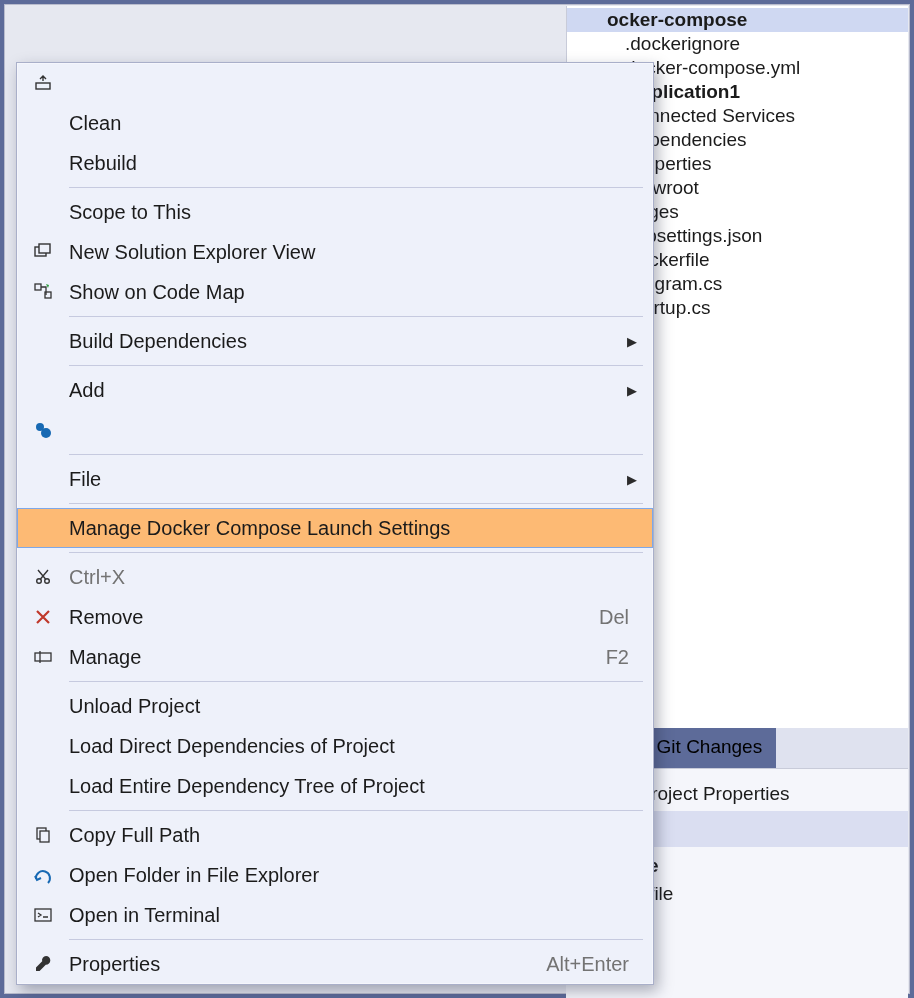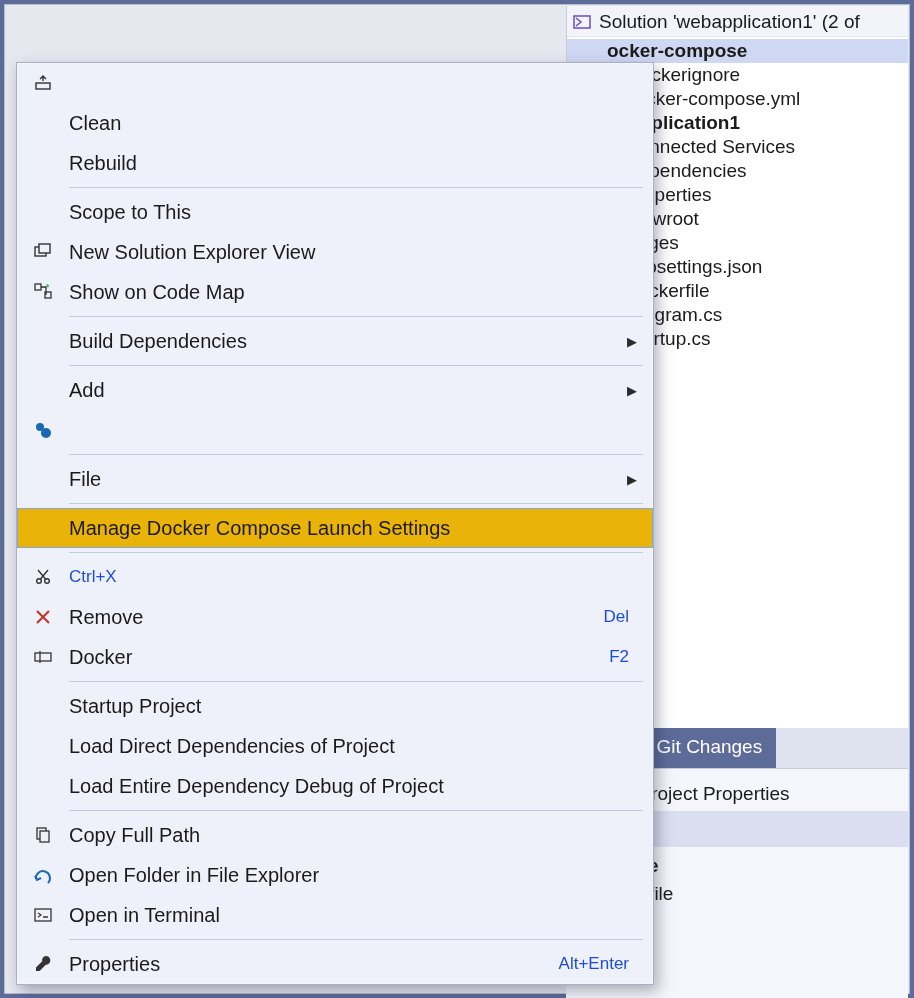--- a/index.html
+++ b/index.html
@@ -90,21 +90,21 @@
     display: flex;
     align-items: stretch;
     font-size: 19px;
   }
   .tabstrip .tab {
     padding: 8px 14px 0 14px;
     color: #2b2b2b;
   }
   .tabstrip .tab.active {
     background: #5d6b99;
-    color: #ffffff;
+    color: #000000;
   }
 
   .propbar {
     position: absolute;
     left: 560px;
     top: 762px;
     right: 0;
     height: 236px;
     background: #f5f6fb;
     border-top: 1px solid #c8cbd9;
@@ -150,40 +150,40 @@
     z-index: 100;
   }
   .menu-item {
     display: flex;
     align-items: center;
     height: 40px;
     padding: 0 14px 0 0;
     position: relative;
   }
   .menu-item.highlight {
-    background: #eab308;
+    background: #fdba74;
     box-shadow: inset 0 0 0 1px #7ea8e8;
   }
   .menu-icon-col {
     width: 52px;
     display: flex;
     align-items: center;
     justify-content: center;
     color: #2b2b2b;
     flex: 0 0 52px;
   }
   .menu-label {
     flex: 1;
     padding-right: 12px;
     white-space: nowrap;
     font-size: 20px;
   }
   .menu-shortcut {
-    color: #1d4ed8;
-    font-size: 17px;
+    color: #737373;
+    font-size: 20px;
     padding-right: 10px;
   }
   .menu-arrow {
     width: 14px;
     text-align: center;
     color: #2b2b2b;
     font-size: 13px;
   }
   .menu-separator {
     height: 1px;
@@ -193,29 +193,20 @@
 
   .vsicon svg { display: block; }
 </style>
 </head>
 <body>
 
 <div class="app">
   <div class="app-inner">
 
     <div class="sol-panel">
-      <div class="sol-header">
-        <span class="sol-icon vsicon">
-          <svg width="18" height="18" viewBox="0 0 18 18">
-            <rect x="1" y="3" width="16" height="12" fill="none" stroke="#6b4fbb" stroke-width="1.5"></rect>
-            <path d="M3 5 L8 9 L3 13" fill="none" stroke="#6b4fbb" stroke-width="1.5"></path>
-          </svg>
-        </span>
-        <span>Solution 'webapplication1' (2 of</span>
-      </div>
       <div class="tree">
         <div class="tree-item selected bold">
           <span>ocker-compose</span>
         </div>
         <div class="tree-item level1">
           <span>.dockerignore</span>
         </div>
         <div class="tree-item level1">
           <span>docker-compose.yml</span>
         </div>
@@ -385,37 +376,37 @@
         <span class="menu-label">Remove</span>
         <span class="menu-shortcut">Del</span>
       </div>
       <div class="menu-item">
         <span class="menu-icon-col vsicon">
           <svg width="20" height="20" viewBox="0 0 20 20">
             <rect x="2" y="6" width="16" height="8" fill="none" stroke="#333" stroke-width="1.3"></rect>
             <path d="M7 4v12" stroke="#333" stroke-width="1.3"></path>
           </svg>
         </span>
-        <span class="menu-label">Docker</span>
+        <span class="menu-label">Manage</span>
         <span class="menu-shortcut">F2</span>
       </div>
 
       <div class="menu-separator"></div>
 
       <div class="menu-item">
         <span class="menu-icon-col"></span>
-        <span class="menu-label">Startup Project</span>
+        <span class="menu-label">Unload Project</span>
       </div>
       <div class="menu-item">
         <span class="menu-icon-col"></span>
         <span class="menu-label">Load Direct Dependencies of Project</span>
       </div>
       <div class="menu-item">
         <span class="menu-icon-col"></span>
-        <span class="menu-label">Load Entire Dependency Debug of Project</span>
+        <span class="menu-label">Load Entire Dependency Tree of Project</span>
       </div>
 
       <div class="menu-separator"></div>
 
       <div class="menu-item">
         <span class="menu-icon-col vsicon">
           <svg width="20" height="20" viewBox="0 0 20 20">
             <rect x="4" y="3" width="9" height="11" fill="none" stroke="#333" stroke-width="1.3"></rect>
             <rect x="7" y="6" width="9" height="11" fill="#eef1fa" stroke="#333" stroke-width="1.3"></rect>
           </svg>

